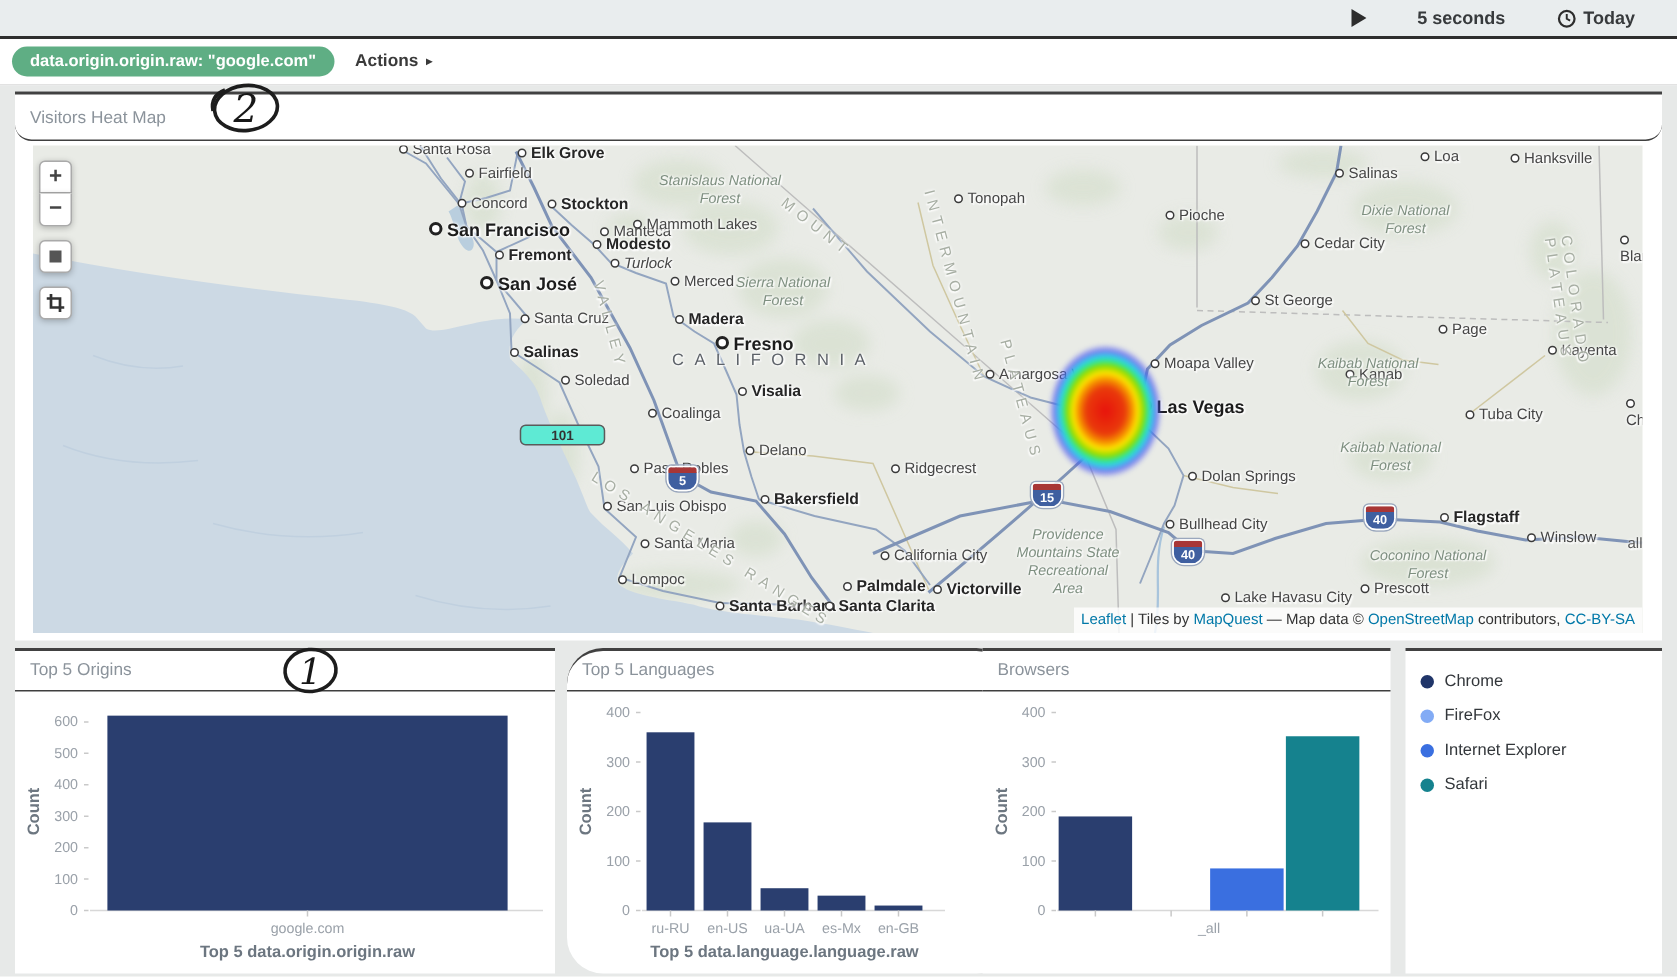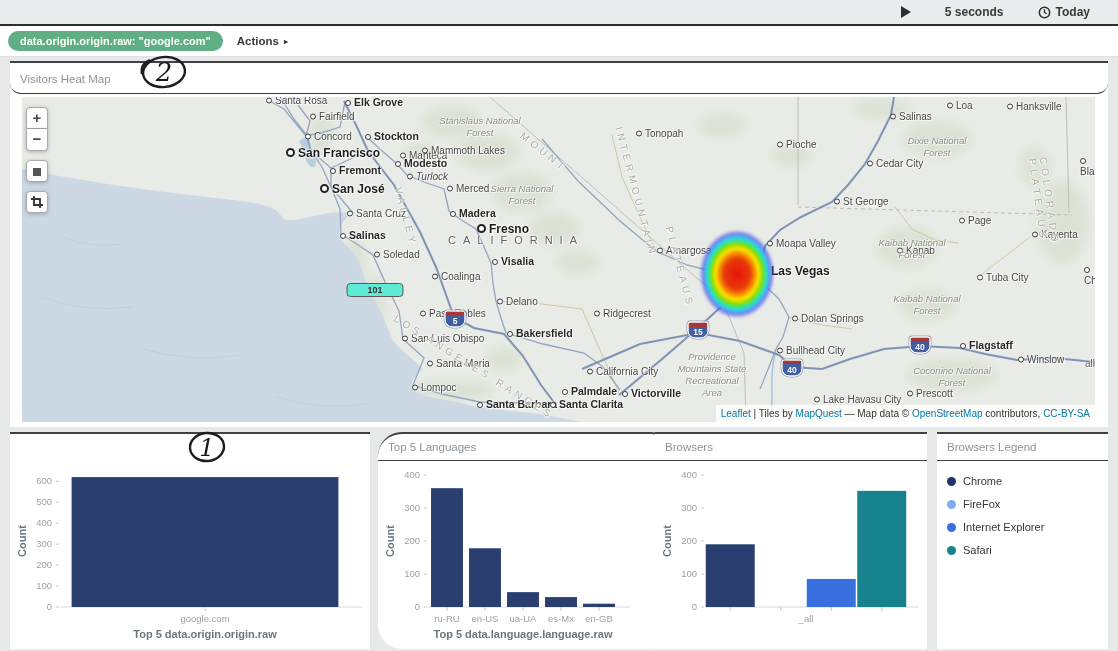--- a/index.html
+++ b/index.html
@@ -287,20 +287,23 @@
         <svg width="12" height="12" viewBox="0 0 12 12" style="margin-top:4px">
           <path d="M3,0 V9 H12 M0,3 H9 V12" fill="none" stroke="#333" stroke-width="1.8"></path>
         </svg>
       </div>
     </div>
     <div class="attrib" id="attrib"><span class="lnk">Leaflet</span><span> | Tiles by </span><span class="lnk">MapQuest</span><span> — Map data © </span><span class="lnk">OpenStreetMap</span><span> contributors, </span><span class="lnk">CC-BY-SA</span></div>
   </div>
 </section>
 
 <section class="panel" style="left:10px;top:432px;width:360px;height:217px;">
+  <div class="panel-header">
+    <span>Top 5 Origins</span>
+  </div>
   <svg class="chart" width="352" height="180">
       <text x="38" y="145" text-anchor="end" class="tick">0</text>
       <line x1="42" x2="45" y1="142" y2="142" class="tickline"></line>
       <text x="38" y="124.04761904761905" text-anchor="end" class="tick">100</text>
       <line x1="42" x2="45" y1="121.04761904761905" y2="121.04761904761905" class="tickline"></line>
       <text x="38" y="103.0952380952381" text-anchor="end" class="tick">200</text>
       <line x1="42" x2="45" y1="100.0952380952381" y2="100.0952380952381" class="tickline"></line>
       <text x="38" y="82.14285714285714" text-anchor="end" class="tick">300</text>
       <line x1="42" x2="45" y1="79.14285714285714" y2="79.14285714285714" class="tickline"></line>
       <text x="38" y="61.19047619047619" text-anchor="end" class="tick">400</text>
@@ -376,23 +379,20 @@
       <rect x="147.7575" y="113.95" width="48.985" height="28.049999999999997" fill="#3a6fe0"></rect>
       <line x1="172.25" x2="172.25" y1="142" y2="146" class="tickline"></line>
       <rect x="198.2575" y="25.840000000000003" width="48.985" height="116.16" fill="#15828e"></rect>
       <line x1="222.75" x2="222.75" y1="142" y2="146" class="tickline"></line>
       <text x="147" y="157" text-anchor="middle" class="tick">_all</text>
       <text x="12" y="76" text-anchor="middle" class="xtitle" transform="rotate(-90 12 76)">Count</text>
     </svg>
 </section>
 
 <section class="panel" style="left:937px;top:432px;width:171px;height:217px;">
-  <div class="panel-header">
-    <span>Browsers Legend</span>
-  </div>
   <ul class="legend-list" id="legend-list">
       <li>
         <span class="dot" style="background: rgb(32, 53, 105);"></span>
         <span>Chrome</span>
       </li>
       <li>
         <span class="dot" style="background: rgb(130, 171, 245);"></span>
         <span>FireFox</span>
       </li>
       <li>

